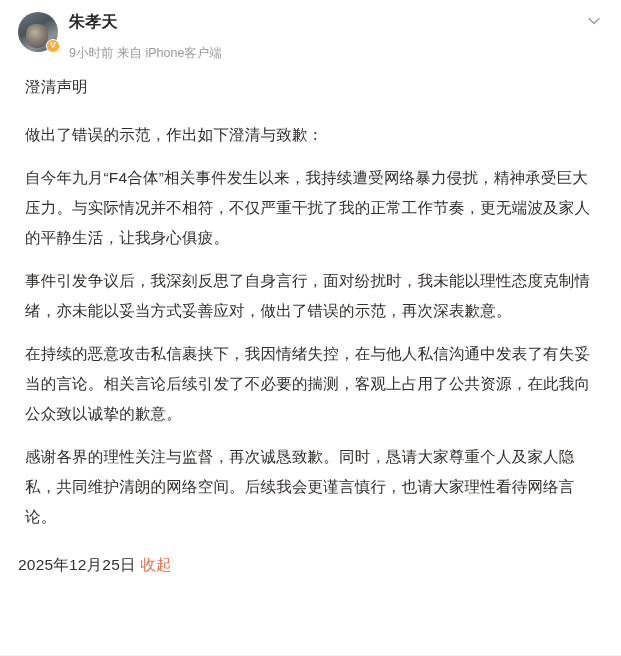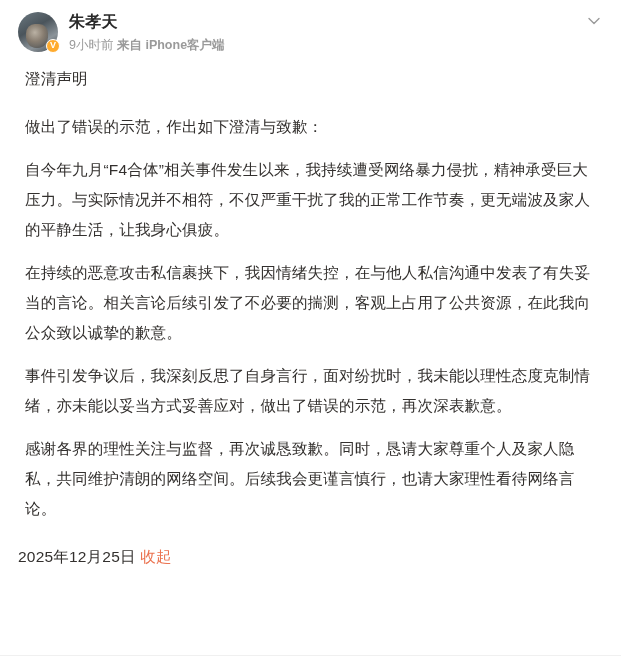--- a/index.html
+++ b/index.html
@@ -68,37 +68,37 @@
     line-height: 11px;
     text-align: center;
     font-weight: bold;
   }
   .head-text {
     margin-left: 11px;
     display: flex;
     flex-direction: column;
     justify-content: flex-start;
     padding-top: 1px;
+    gap: 8px;
   }
   .username {
     font-size: 16px;
     font-weight: bold;
     color: #2a2a2a;
     line-height: 22px;
     letter-spacing: .2px;
   }
   .meta {
     margin-top: 3px;
     font-size: 12.5px;
     color: #9a9a9a;
     line-height: 18px;
   }
   .meta .source {
     color: #9a9a9a;
-    font-weight: bold;
   }
   .chevron {
     position: absolute;
     right: 18px;
     top: 12px;
     width: 18px;
     height: 18px;
     cursor: pointer;
   }
   .chevron svg {
@@ -159,22 +159,22 @@
   <div class="chevron">
     <svg width="18" height="18" viewBox="0 0 18 18" aria-hidden="true">
       <path d="M4 6.5 L9 11.5 L14 6.5" fill="none" stroke="#9a9a9a" stroke-width="1.4" stroke-linecap="round" stroke-linejoin="round"></path>
     </svg>
   </div>
 
   <div class="content">
     <p class="first">澄清声明</p>
     <p>做出了错误的示范，作出如下澄清与致歉：</p>
     <p>自今年九月“F4合体”相关事件发生以来，我持续遭受网络暴力侵扰，精神承受巨大压力。与实际情况并不相符，不仅严重干扰了我的正常工作节奏，更无端波及家人的平静生活，让我身心俱疲。</p>
+    <p>事件引发争议后，我深刻反思了自身言行，面对纷扰时，我未能以理性态度克制情绪，亦未能以妥当方式妥善应对，做出了错误的示范，再次深表歉意。</p>
     <p>在持续的恶意攻击私信裹挟下，我因情绪失控，在与他人私信沟通中发表了有失妥当的言论。相关言论后续引发了不必要的揣测，客观上占用了公共资源，在此我向公众致以诚挚的歉意。</p>
-    <p>事件引发争议后，我深刻反思了自身言行，面对纷扰时，我未能以理性态度克制情绪，亦未能以妥当方式妥善应对，做出了错误的示范，再次深表歉意。</p>
     <p>感谢各界的理性关注与监督，再次诚恳致歉。同时，恳请大家尊重个人及家人隐私，共同维护清朗的网络空间。后续我会更谨言慎行，也请大家理性看待网络言论。</p>
 
     <div class="sign">
       <p>
         <span>2025年12月25日</span>
         <span class="fold-link">收起</span>
       </p>
     </div>
   </div>
 

